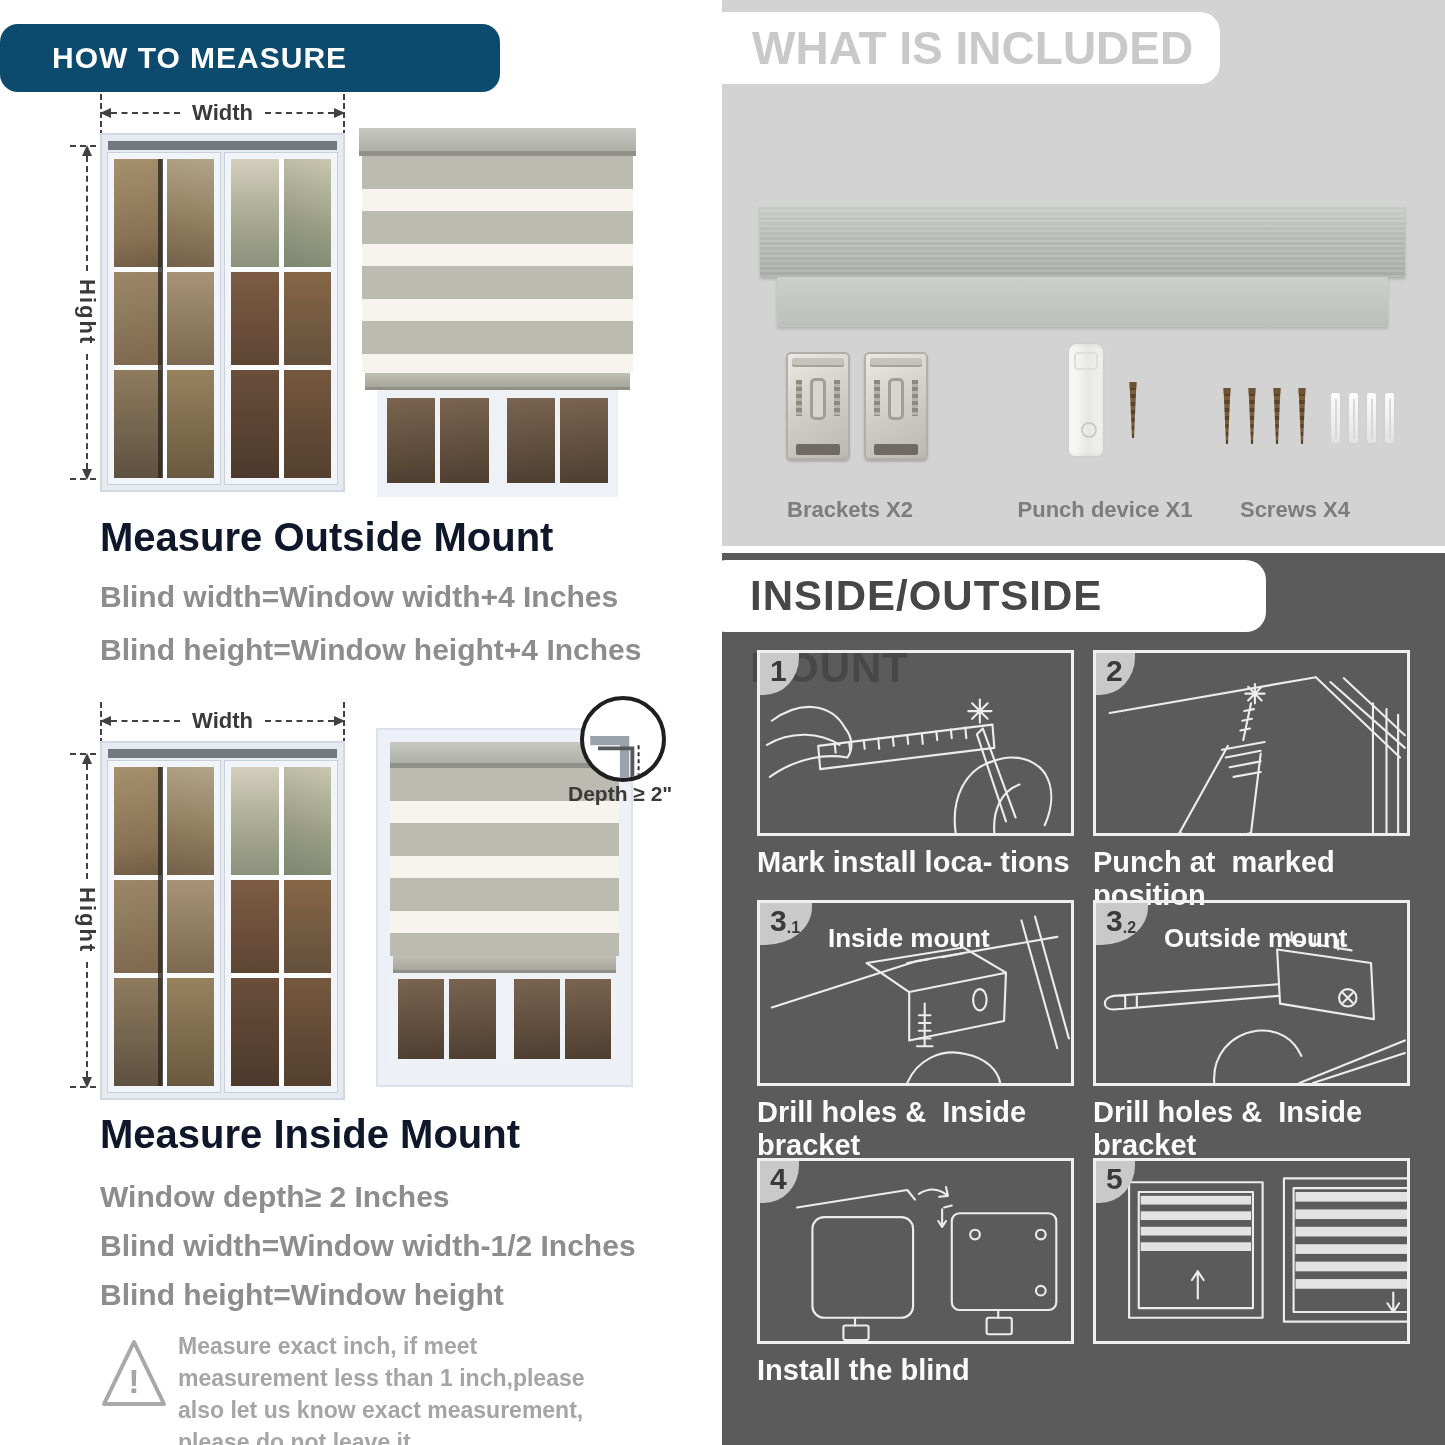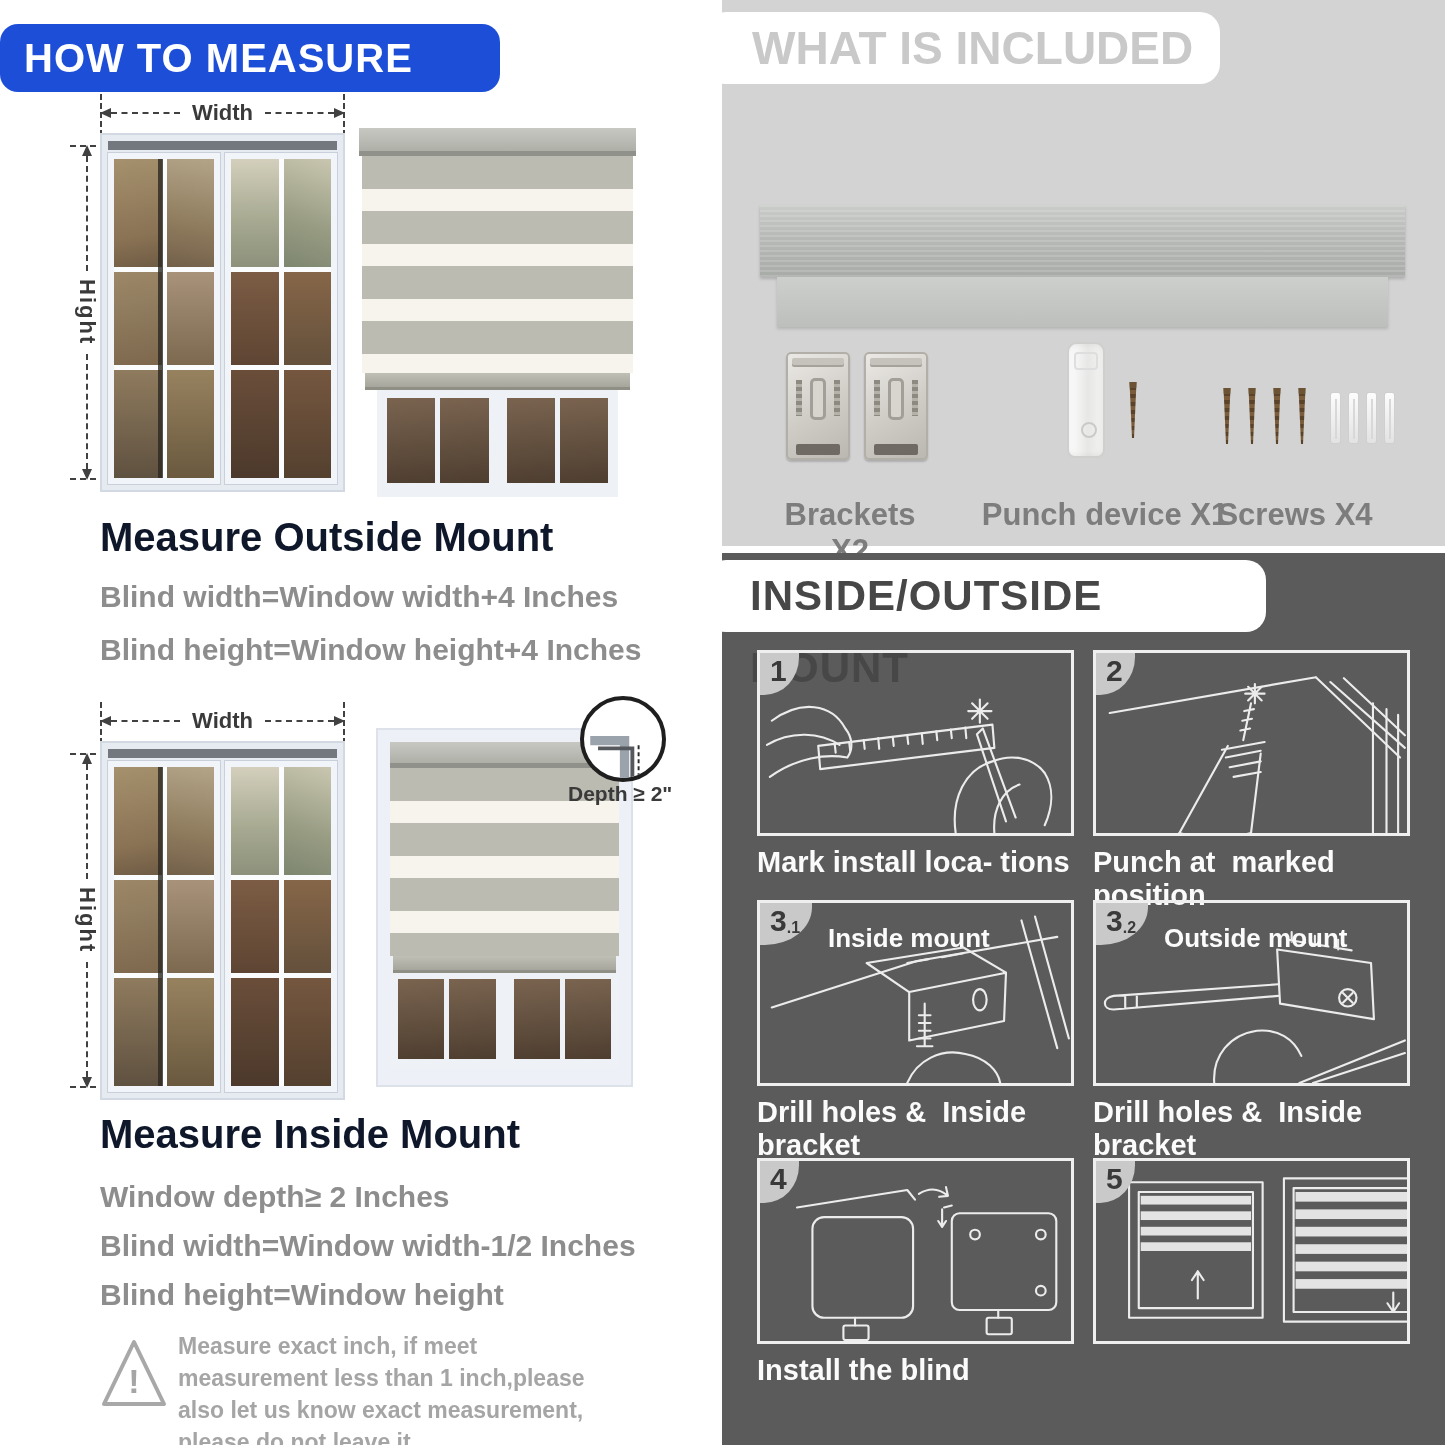--- a/index.html
+++ b/index.html
@@ -1,23 +1,23 @@
 <!DOCTYPE html>
 <html><head>
 <meta charset="utf-8">
 <style>
   html,body{margin:0;padding:0;background:#ffffff;}
   *{box-sizing:border-box;}
   .canvas{position:relative;width:1445px;height:1445px;background:#ffffff;overflow:hidden;
           font-family:"Liberation Sans","DejaVu Sans",sans-serif;}
 
   
-  .banner-gray{position:absolute;left:0;top:24px;width:500px;height:68px;background:#1d4ed8;
-    border-radius:18px;color:#ffffff;font-size:40px;font-weight:bold;line-height:68px;
-    padding-left:24px;letter-spacing:1px;}
+  .banner-gray{position:absolute;left:0;top:24px;width:500px;height:68px;background:#0c4a6e;
+    border-radius:18px;color:#ffffff;font-size:30px;font-weight:bold;line-height:68px;
+    padding-left:52px;letter-spacing:1px;}
 
   
   .dim-w{position:absolute;height:26px;display:flex;align-items:center;color:#3a3a3a;
     font-weight:bold;font-size:22px;}
   .dim-w .seg{flex:1;border-top:2px dashed #414141;}
   .dim-w .lbl{margin:0 12px;}
   .ah{width:0;height:0;border-top:5px solid transparent;border-bottom:5px solid transparent;}
   .ah.l{border-right:11px solid #414141;}
   .ah.r{border-left:11px solid #414141;}
   .dim-w::before,.dim-w::after{content:"";position:absolute;top:-6px;height:42px;border-left:2px dashed #414141;}
@@ -116,21 +116,21 @@
     border:2px solid #dddedd;border-radius:4px;}
   .safety::after{content:"";position:absolute;left:12px;bottom:18px;width:12px;height:12px;
     border:2px solid #cacbc9;border-radius:50%;}
   .screw{position:absolute;width:10px;height:56px;
     background:repeating-linear-gradient(180deg,#7a5c3a 0 4px,#5b432a 4px 8px);
     clip-path:polygon(15% 0,85% 0,60% 100%,40% 100%);}
   .screw::before{content:"";position:absolute;left:-2px;top:0;width:14px;height:6px;background:#6b5334;border-radius:2px;}
   .anchor{position:absolute;width:11px;height:52px;border:1px solid #cfcfcf;border-radius:3px;
     background:linear-gradient(180deg,rgba(255,255,255,.95),rgba(228,228,228,.9));}
   .anchor::after{content:"";position:absolute;left:4px;top:6px;bottom:4px;width:2px;background:#d8d8d8;}
-  .acc-label{position:absolute;color:#7d7d7d;font-size:31px;font-weight:bold;text-align:center;}
+  .acc-label{position:absolute;color:#7d7d7d;font-size:22px;font-weight:bold;text-align:center;}
 
   
   .sec-mount{position:absolute;left:722px;top:553px;width:723px;height:892px;background:#5b5b5b;}
   .banner-white2{position:absolute;left:-16px;top:7px;width:560px;height:72px;background:#ffffff;
     border-radius:20px;color:#474747;font-size:42px;font-weight:bold;line-height:72px;padding-left:44px;
     letter-spacing:1px;}
   .step{position:absolute;width:317px;}
   .step-frame{position:relative;width:317px;height:186px;border:3px solid #efefef;}
   .step-badge{position:absolute;left:0;top:0;height:42px;background:#c9c9c9;border-radius:0 0 90% 0;
     display:flex;align-items:flex-start;padding:3px 12px 0 10px;color:#3a3a3a;font-size:30px;

